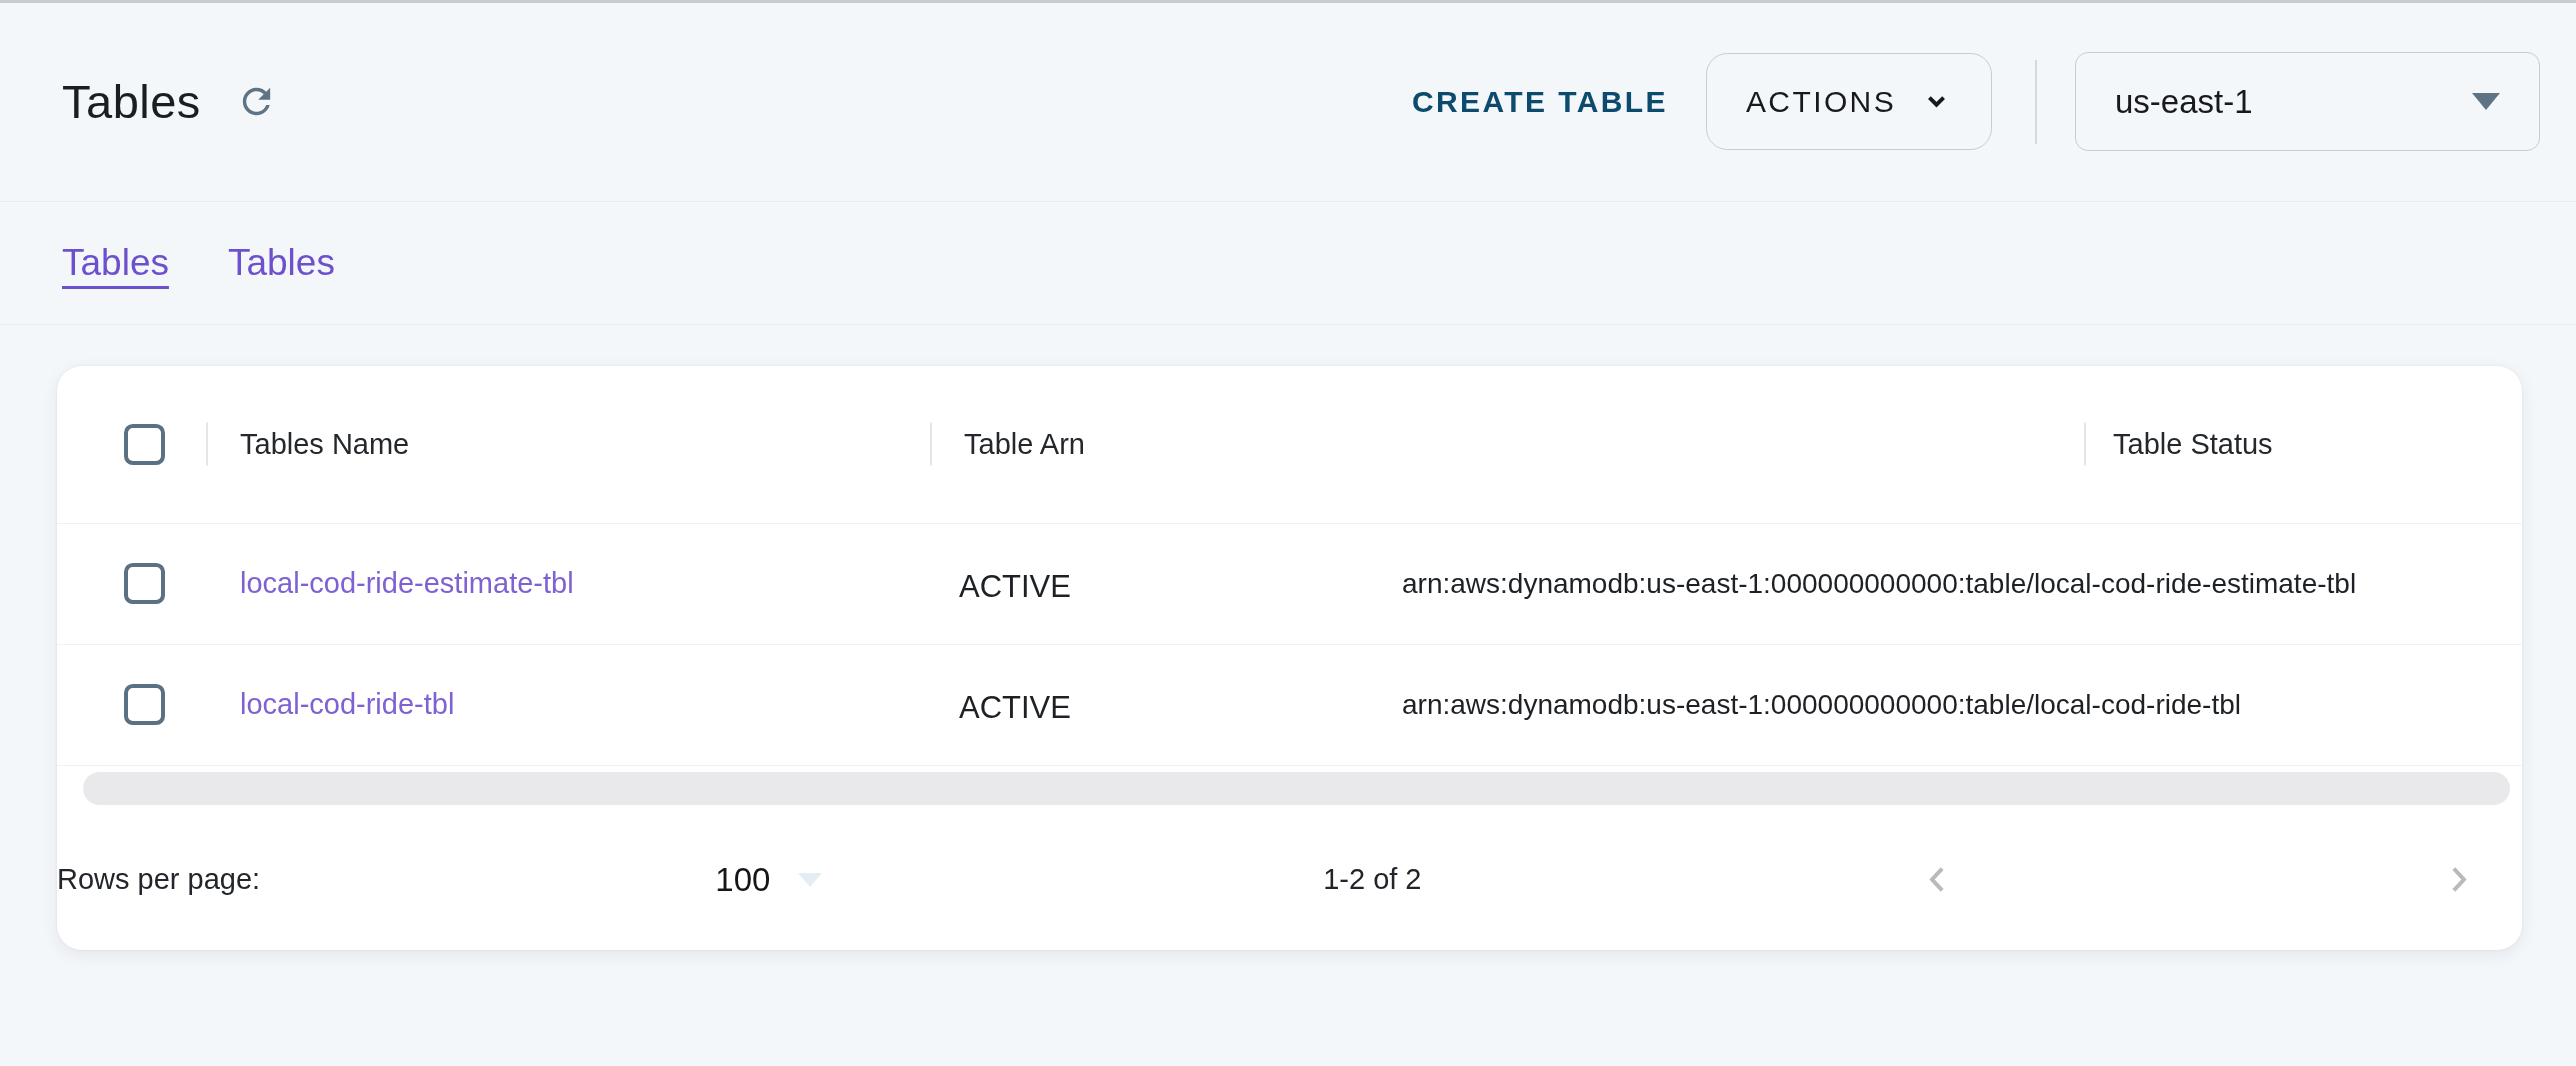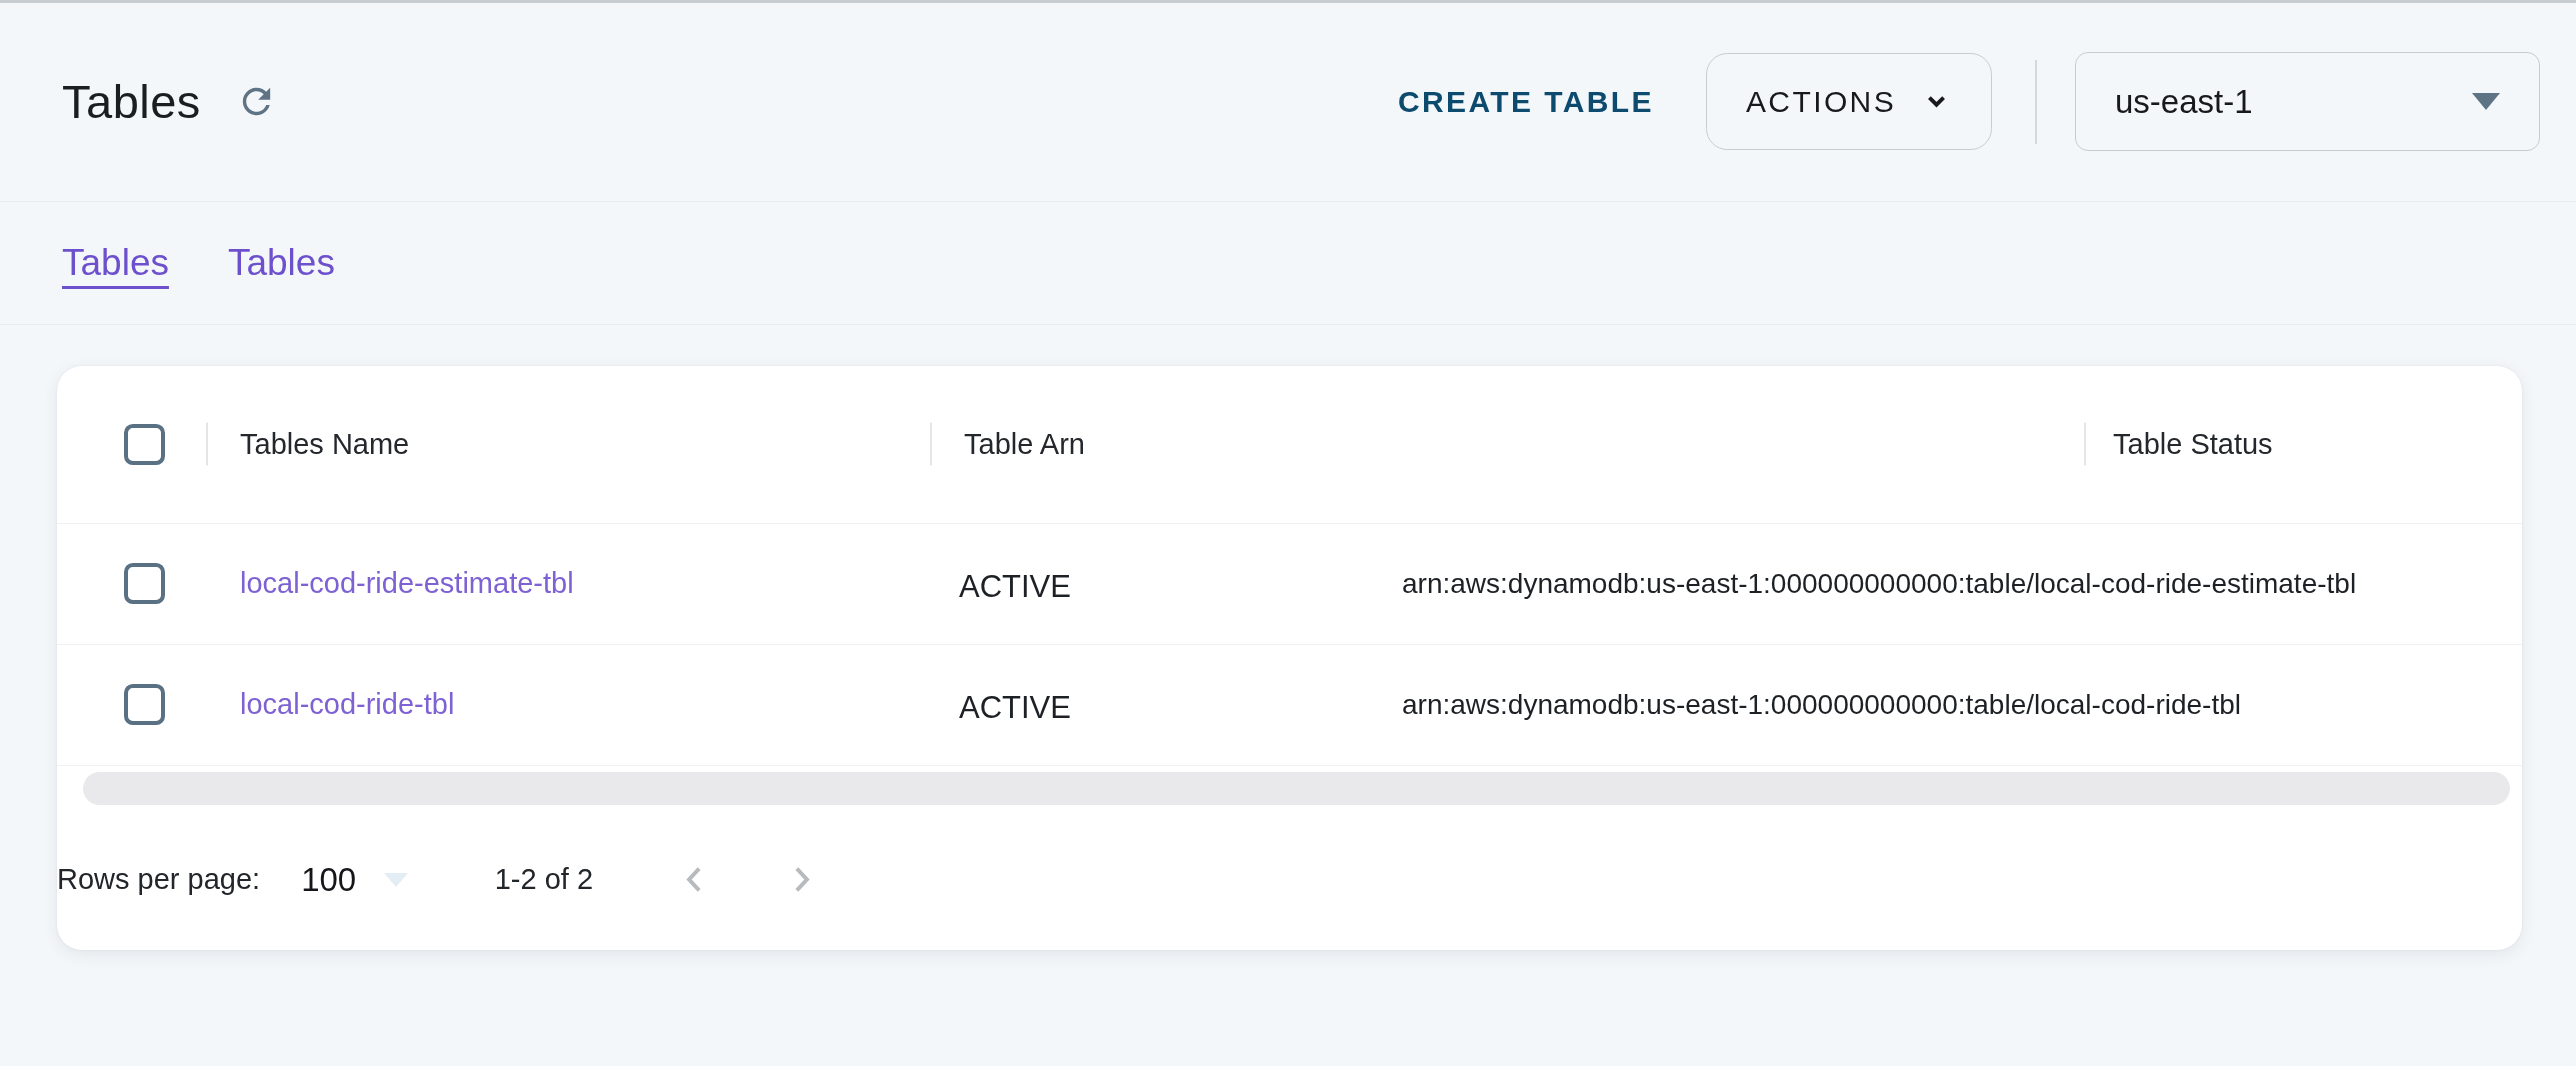--- a/index.html
+++ b/index.html
@@ -24,21 +24,21 @@
   .page-title { margin:0; font-size:47px; font-weight:400; color:#1b1e21; letter-spacing:0.5px; }
   .icon-btn { background:none; border:none; padding:0; cursor:pointer; display:flex; align-items:center; }
   .refresh-svg { width:41px; height:41px; fill:#5e7384; }
 
   .header-actions { display:flex; align-items:center; }
   .text-btn {
     font-family:inherit; font-size:30px; letter-spacing:2.4px; font-weight:700;
     color:#0c4a6e; background:none; border:none; padding:19.5px 25px; cursor:pointer;
   }
   .outlined-btn {
-    margin-left:27px; height:97px; padding:0 39px;
+    margin-left:13px; height:97px; padding:0 39px;
     display:flex; align-items:center; gap:25px;
     font-family:inherit; font-size:30px; letter-spacing:2.4px; font-weight:500; color:#17191c;
     background:transparent; border:1.9px solid #c7ccd1; border-radius:21.4px; cursor:pointer;
   }
   .chevron-svg { width:31px; height:31px; stroke:#17191c; fill:none; stroke-width:3; }
   .v-divider { width:1.9px; height:84px; background:#d5d9dc; margin-left:43px; }
   .region-select {
     margin-left:38px; width:465px; height:99px; padding:0 39px;
     display:flex; align-items:center; justify-content:space-between;
     font-size:33px; color:#17191c;
@@ -79,21 +79,21 @@
   }
   .hdr-label { font-size:29px; font-weight:500; color:#24282c; }
   .cell-text { font-size:31px; color:#1d2125;margin-top:7px; }
   .cell-link { font-size:29px; color:#7e62d3; cursor:pointer; text-decoration:none; }
   .cell-arn  { font-size:28px; color:#1d2125; }
 
   .scroll-area { height:45px; display:flex; align-items:center; padding:0 11.7px 0 26px; }
   .scroll-thumb { height:33px; width:100%; background:#e9e9eb; border-radius:16.6px; cursor:pointer; }
 
   .grid-footer {
-    height:138px; display:flex; align-items:center; justify-content:flex-start;
+    height:138px; display:flex; align-items:center; justify-content:space-between;
     padding-right:45px; font-size:29px; color:#22262a;
   }
   .rpp-value { margin-left:41px; display:flex; align-items:center; font-size:33px; color:#141619; cursor:pointer;gap:9px; }
   .rpp-caret { margin-left:18.5px; width:0; height:0; border-left:12.7px solid transparent; border-right:12.7px solid transparent; border-top:14.6px solid #e3edf4; }
   .range-label { margin-left:87px; }
   .page-btn { background:none; border:none; padding:0; margin-left:83px; cursor:default; display:flex; }
   .page-btn.next { margin-left:70px; }
   .page-chevron { width:37px; height:37px; stroke:#b7bbbe; fill:none; stroke-width:2.6; }
 </style>
 </head>

